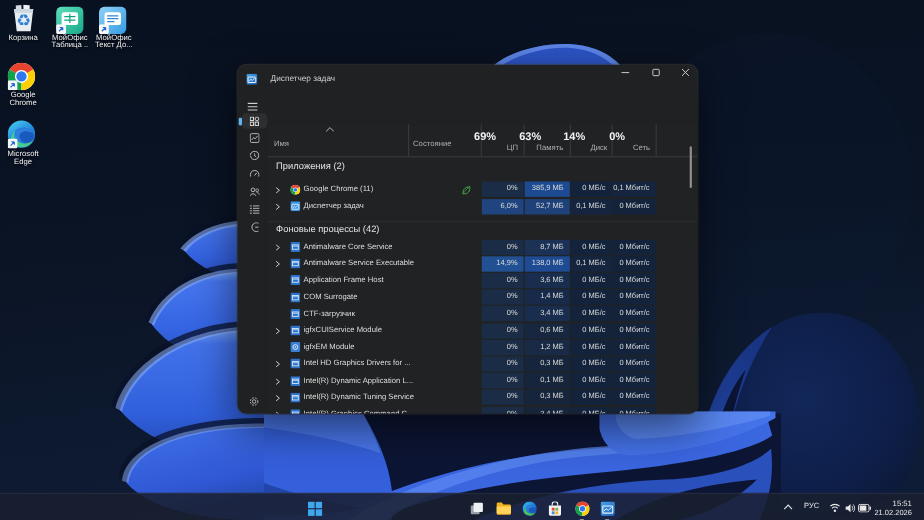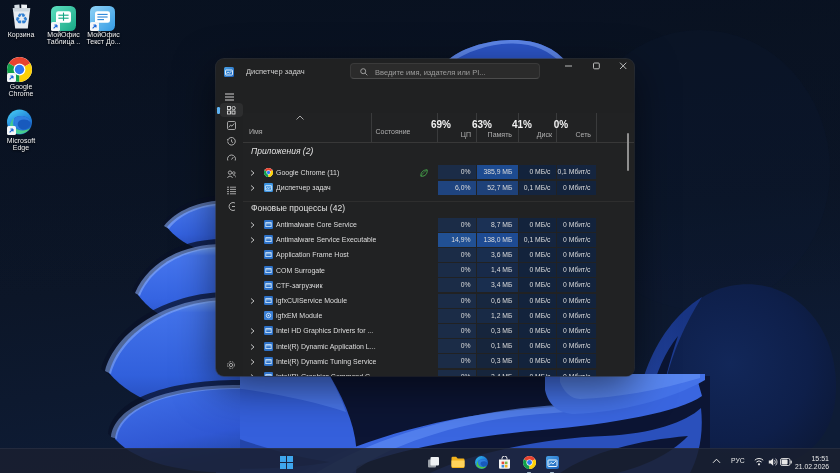--- a/index.html
+++ b/index.html
@@ -219,27 +219,20 @@
             <linearGradient id="tmg" x1="0" y1="0" x2="1" y2="1">
           <stop offset="0%" stop-color="#4aa3e8"></stop>
               <stop offset="100%" stop-color="#1b5fb8"></stop>
             </linearGradient>
           </defs>
         <rect width="10" height="10" rx="1.5" fill="url(#tmg)"></rect>
         <rect x="1.5" y="3" width="7" height="5" rx="0.5" fill="none" stroke="#eaf4fd" stroke-width="0.9"></rect>
         <path d="M2.5,6.8 L4,5 L5.5,6.2 L7.5,4" stroke="#eaf4fd" stroke-width="0.8" fill="none"></path>
       </svg>
       <div class="abs" style="left:30px;top:8px;font-size:7.5px;color:#cfcfcf">Диспетчер задач</div>
-      <div class="abs" style="left:134px;top:3.5px;width:190px;height:16.5px;background:#2b2b2b;border:1px solid #3a3a3a;border-bottom-color:#4c4c4c;border-radius:4px">
-        <svg class="abs" style="left:9px;top:4px" width="8" height="8" viewBox="0 0 8 8">
-          <circle cx="3.2" cy="3.2" r="2.5" fill="none" stroke="#9d9d9d" stroke-width="1"></circle>
-          <line x1="5.2" y1="5.2" x2="7.3" y2="7.3" stroke="#9d9d9d" stroke-width="1"></line>
-        </svg>
-        <div class="abs" style="left:24px;top:4px;font-size:7.5px;color:#9c9c9c;white-space:nowrap">Введите имя, издателя или PI...</div>
-      </div>
       <svg class="abs" style="left:347px;top:3px" width="64" height="8" viewBox="0 0 64 8">
         <line x1="2" y1="4" x2="9" y2="4" stroke="#cccccc" stroke-width="0.9"></line>
         <rect x="30.5" y="1" width="5.8" height="5.8" rx="1" fill="none" stroke="#cccccc" stroke-width="0.9"></rect>
         <path d="M57,0.7 L63.3,7 M63.3,0.7 L57,7" stroke="#cccccc" stroke-width="0.9"></path>
       </svg>
     </div>
     <div id="sidebar">
       <svg class="abs" style="left:8.5px;top:6px" width="10" height="8" viewBox="0 0 10 8">
         <g stroke="#d0d0d0" stroke-width="1">
             <line x1="0" y1="1" x2="9" y2="1"></line>
@@ -305,28 +298,28 @@
       <div class="colsep" style="left:353px;height:29px"></div>
       <svg class="abs" style="left:53px;top:1.5px" width="8" height="5" viewBox="0 0 8 5">
         <path d="M0.5,4.5 L4,1 L7.5,4.5" fill="none" stroke="#b8b8b8" stroke-width="0.9"></path>
       </svg>
       <div class="hdrtxt" style="left:6px;top:15px">Имя</div>
       <div class="hdrtxt" style="left:132.5px;top:15px">Состояние</div>
       <div class="pct" style="left:168px;top:6px;width:60px">69%</div>
       <div class="plbl" style="left:168px;top:17.5px;width:60px">ЦП</div>
       <div class="pct" style="left:209px;top:6px;width:60px">63%</div>
       <div class="plbl" style="left:209px;top:17.5px;width:60px">Память</div>
-      <div class="pct" style="left:249px;top:6px;width:60px">41%</div>
+      <div class="pct" style="left:249px;top:6px;width:60px">14%</div>
       <div class="plbl" style="left:249px;top:17.5px;width:60px">Диск</div>
       <div class="pct" style="left:288px;top:6px;width:60px">0%</div>
       <div class="plbl" style="left:288px;top:17.5px;width:60px">Сеть</div>
       <div class="abs" style="left:0;top:29px;width:391px;height:1px;background:#383838"></div>
       <div class="abs" style="left:0;top:87.5px;width:391px;height:1px;background:#2e2e2e"></div>
       <div class="abs" style="left:383.5px;top:20px;width:2.5px;height:38px;background:#8f8f8f;border-radius:1.2px"></div>
-<div class="grp" style="top:33px;font-style:italic;">Приложения (2)</div>
+<div class="grp" style="top:33px;">Приложения (2)</div>
 <div class="row" style="top:51.5px">
           <svg class="chev" width="5" height="6" viewBox="0 0 5 6">
             <path d="M1,0.5 L4,3 L1,5.5" fill="none" stroke="#cfcfcf" stroke-width="0.9"></path>
           </svg>
           <svg class="picon" width="9" height="9" viewBox="0 0 24 24">
             <circle cx="12" cy="12" r="12" fill="#fff"></circle>
             <path d="M1.61,6 A12,12 0 0 1 22.39,6 L12,12 Z" fill="#e8432f"></path>
             <path d="M1.61,6 A12,12 0 0 0 12,24 L12,12 Z" fill="#12a04b"></path>
             <path d="M12,24 A12,12 0 0 0 22.39,6 L12,12 Z" fill="#fdd005"></path>
             <circle cx="12" cy="12" r="5.7" fill="#fff"></circle>

